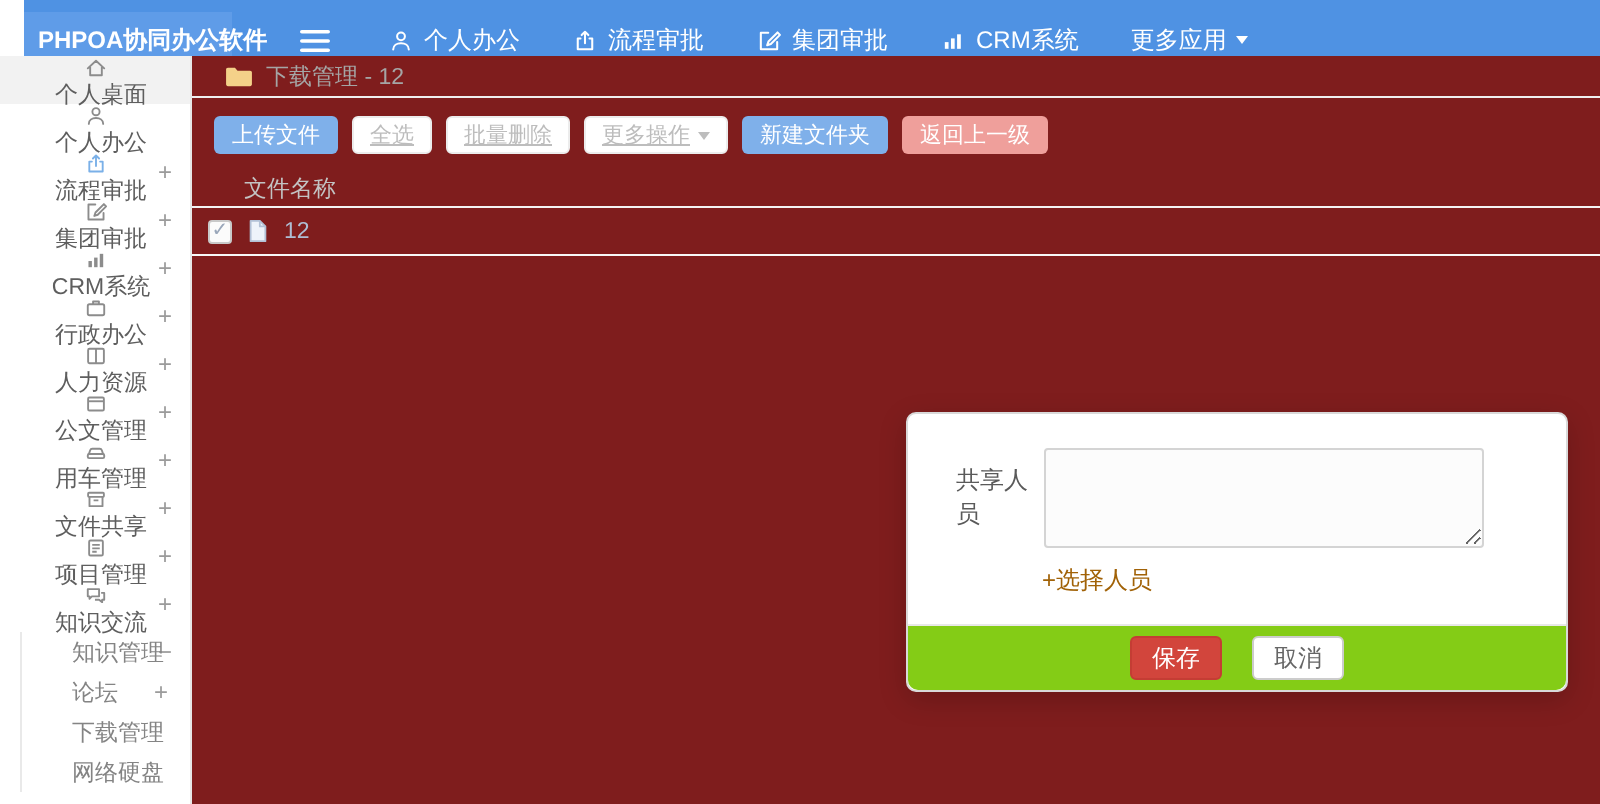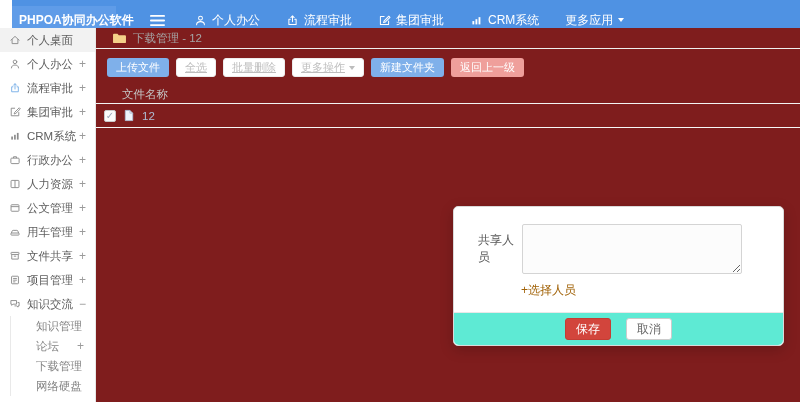--- a/index.html
+++ b/index.html
@@ -10,21 +10,21 @@
   .topnav { position: absolute; top: 0; left: 12px; right: 0; height: 40px; background: #4f92e3; display: flex; align-items: center; color: #fff; }
   .logo { width: 104px; height: 28px; background: #5f9ce8; display: flex; align-items: center; padding-left: 7px; font-weight: bold; font-size: 12px; white-space: nowrap; cursor: pointer; }
   .hamburger { margin-left: 34px; display: flex; align-items: center; cursor: pointer; }
   .navitems { display: flex; align-items: center; margin-left: 16px; }
   .nav-item { display: flex; align-items: center; gap: 5px; padding: 0 13px; height: 28px; font-size: 12px; color: #fff; cursor: pointer; white-space: nowrap; }
   .ic { width: 13px; height: 13px; display: block; }
   .caret-down { width: 0; height: 0; border-left: 3.5px solid transparent; border-right: 3.5px solid transparent; border-top: 4px solid currentColor; display: inline-block; }
 
   
   .sidebar { position: absolute; top: 28px; left: 0; width: 96px; bottom: 0; background: #fff; border-right: 1px solid #e7e7e7; overflow: hidden; }
-  .side-item { height: 24px; display: flex; align-items: center; padding: 0 9px; color: #5e5e5e; cursor: pointer; }
+  .side-item { height: 24px; display: flex; align-items: center; padding: 0 9px; color: #5e5e5e; cursor: pointer; flex-direction: column; }
   .side-item.active { background: #f2f2f2; }
   .side-item .ic { color: #8c8c8c; flex: none; width: 12px; height: 12px; }
   .side-item .lbl { margin-left: 6px; flex: 1; font-size: 11.5px; white-space: nowrap; }
   .side-item .exp, .sub-item .exp { margin-left: auto; color: #9b9b9b; font-size: 12px; }
   .subtree { margin-left: 10px; border-left: 1px solid #e9e9e9; }
   .sub-item { height: 20px; display: flex; align-items: center; padding: 0 11px 0 25px; color: #848484; font-size: 11.5px; cursor: pointer; white-space: nowrap; }
 
   
   .content { position: absolute; left: 96px; top: 28px; right: 0; bottom: 0; background: #7f1d1d; }
   .breadcrumb { height: 21px; display: flex; align-items: center; gap: 6px; padding-left: 16px; border-bottom: 1px solid #efefef; color: #a5a5a5; font-size: 11.5px; }
@@ -41,21 +41,21 @@
   
   .modal { position: absolute; left: 453px; top: 206px; width: 331px; background: #fff; border: 1px solid #d9d9d9; border-radius: 5px; box-shadow: 0 4px 14px rgba(0,0,0,.18); }
   .modal-hd { height: 36px; display: flex; align-items: center; padding: 0 15px; border-bottom: 1px solid #e8e8e8; }
   .modal-title { font-size: 14px; font-weight: bold; color: #404040; }
   .modal-x { margin-left: auto; color: #b5b5b5; font-size: 17px; line-height: 1; cursor: pointer; }
   .modal-bd { padding: 17px 15px 13px; }
   .form-row { display: flex; align-items: center; }
   .form-label { width: 44px; margin-left: 9px; color: #5a5a5a; font-size: 12px; flex: none; }
   .share-input { width: 220px; height: 50px; background: #fcfcfc; border: 1px solid #d4d4d4; border-radius: 2px; resize: both; font-family: inherit; font-size: 12px; color: #555; padding: 4px; }
   .select-link { display: inline-block; margin: 8px 0 0 52px; color: #a16207; font-size: 12px; cursor: pointer; text-decoration: none; }
-  .modal-ft { height: 33px; display: flex; align-items: center; justify-content: center; gap: 15px; border-top: 1px solid #e8e8e8; background: #5eead4; border-radius: 0 0 5px 5px; }
+  .modal-ft { height: 33px; display: flex; align-items: center; justify-content: center; gap: 15px; border-top: 1px solid #e8e8e8; background: #84cc16; border-radius: 0 0 5px 5px; }
   .btn-save { background: #d2453c; border: 1px solid #c43d34; color: #fff; height: 22px; padding: 0 10px; border-radius: 3px; font-size: 12px; display: inline-flex; align-items: center; cursor: pointer; }
   .btn-cancel { background: #fff; border: 1px solid #ccc; color: #666; height: 22px; padding: 0 10px; border-radius: 3px; font-size: 12px; display: inline-flex; align-items: center; cursor: pointer; }
 </style>
 </head>
 <body>
 
 <svg width="0" height="0" style="position:absolute" aria-hidden="true">
   <defs>
     <g id="i-home" fill="none" stroke="currentColor" stroke-width="1.1" stroke-linecap="round" stroke-linejoin="round">
         <path d="M2.2 7.2 7 2.8l4.8 4.4M3.6 6.4v4.8h6.8V6.4"></path>

